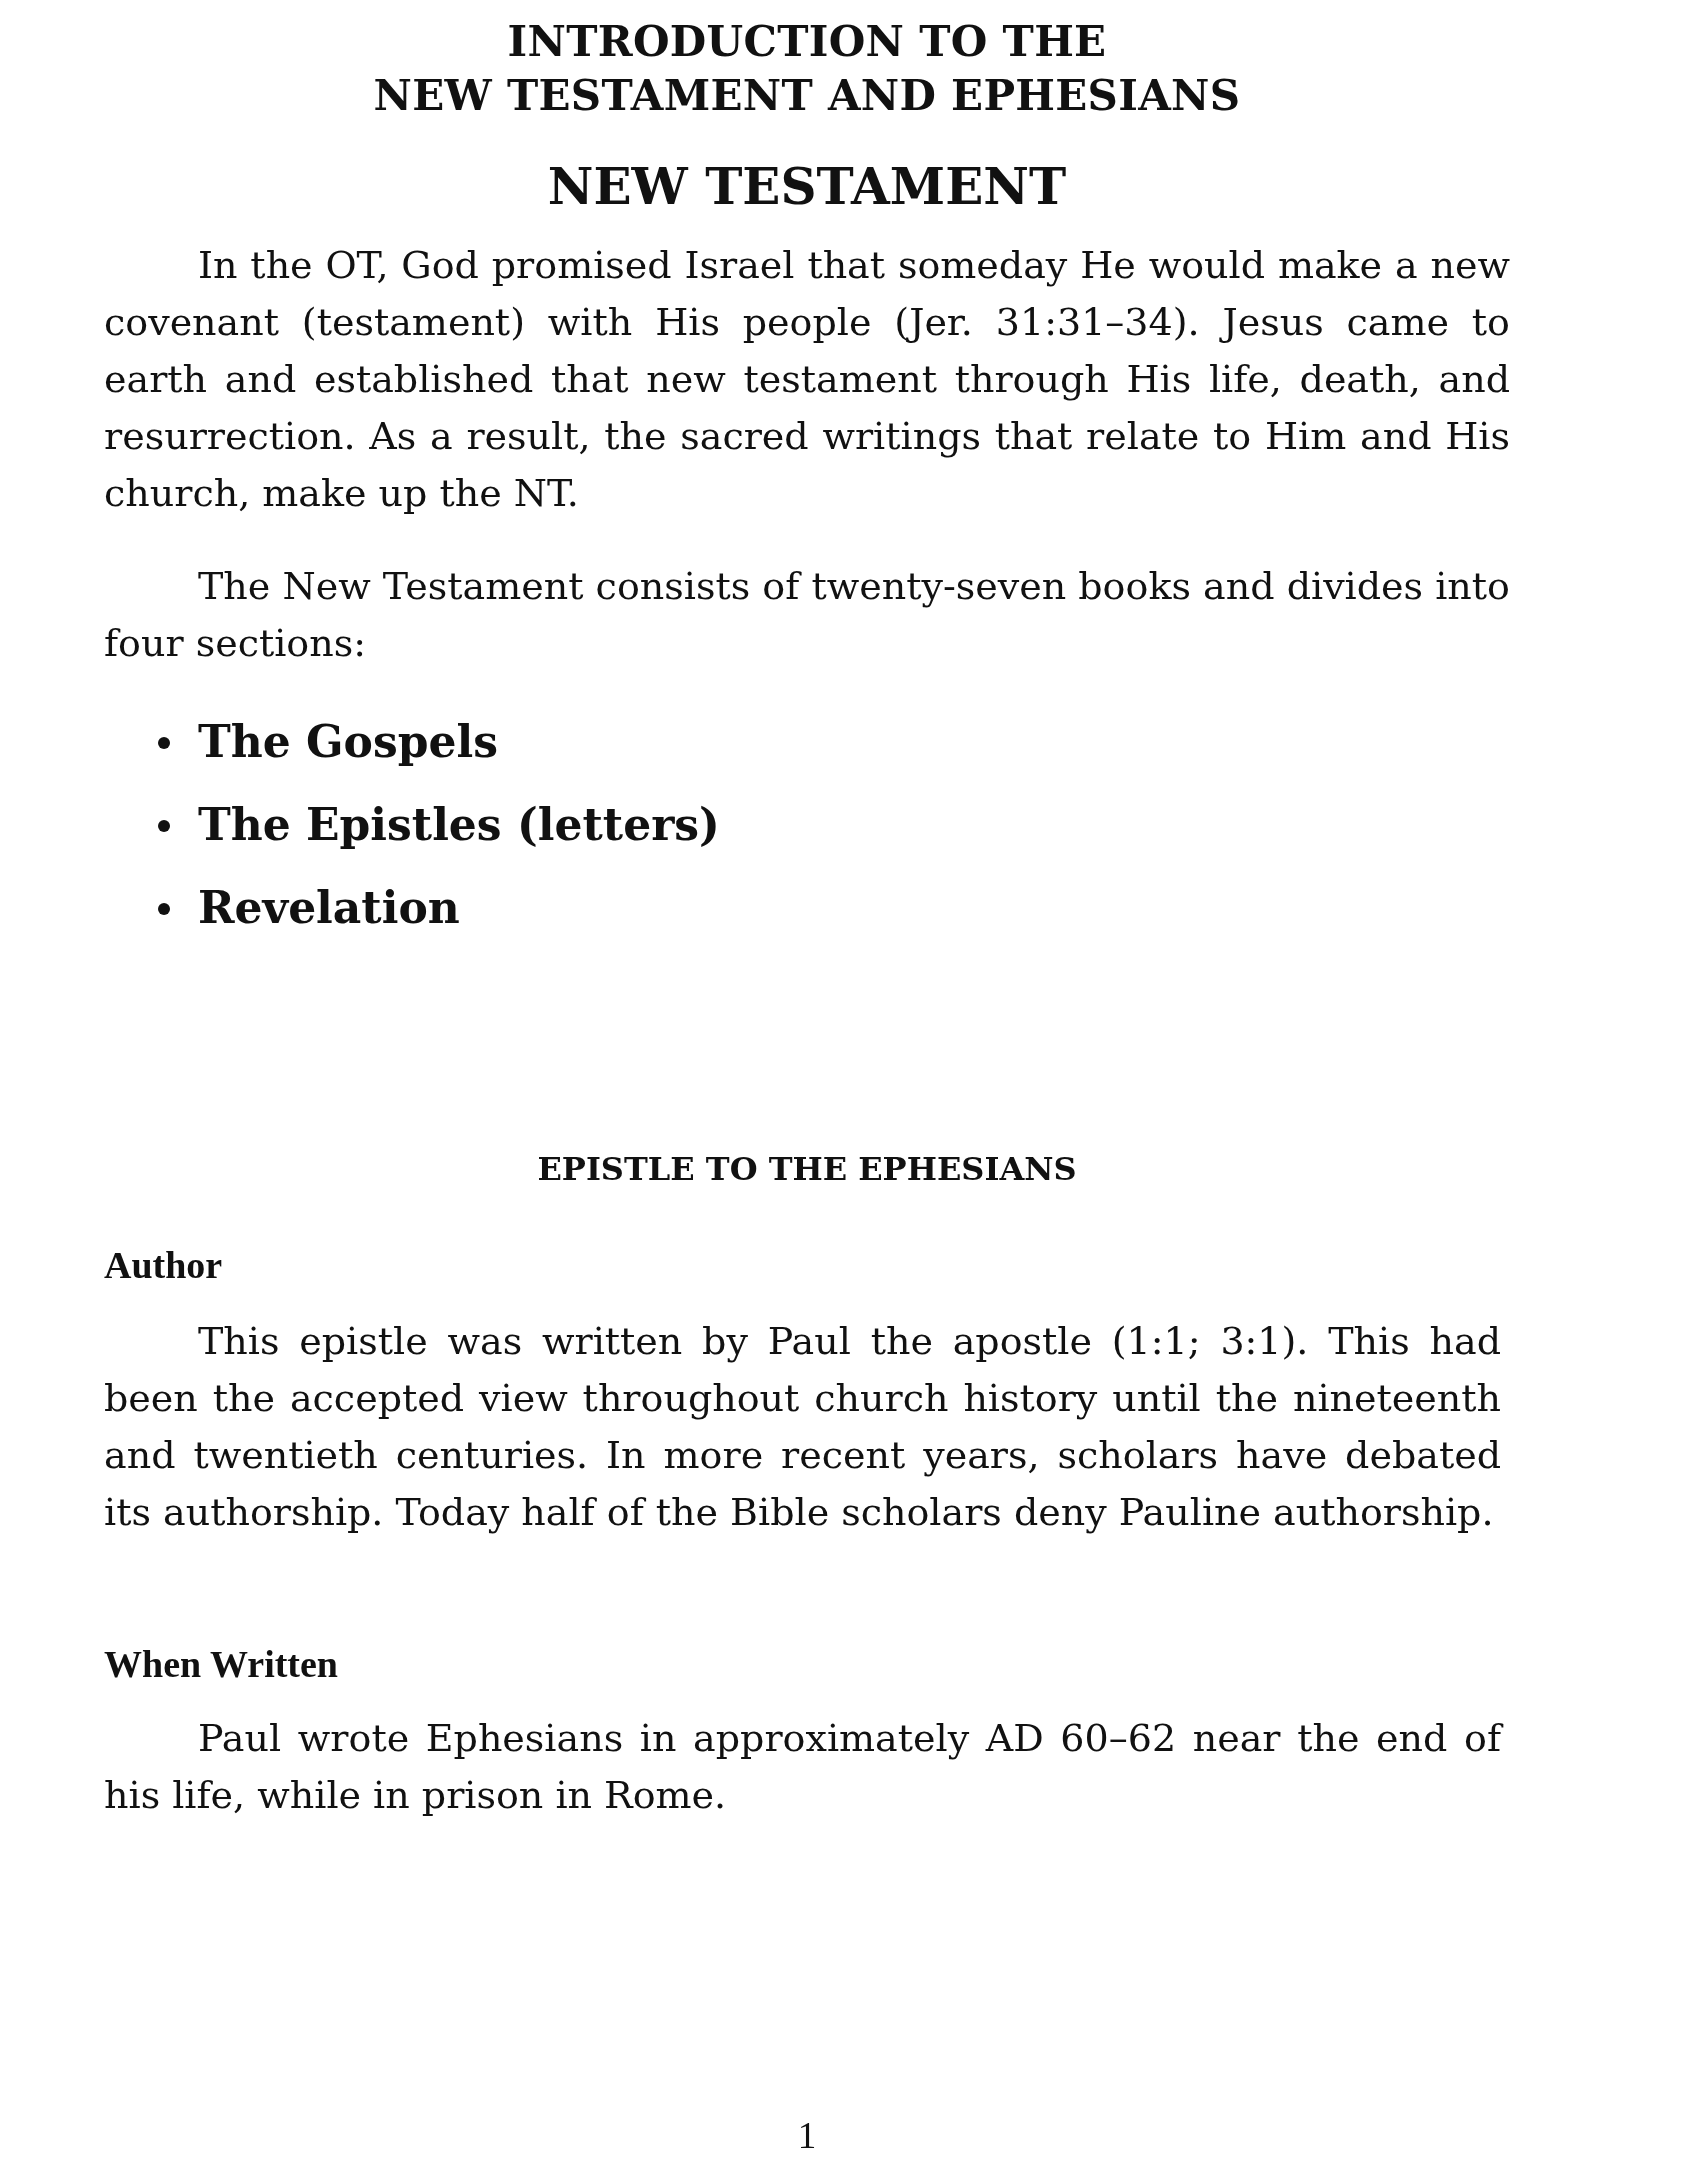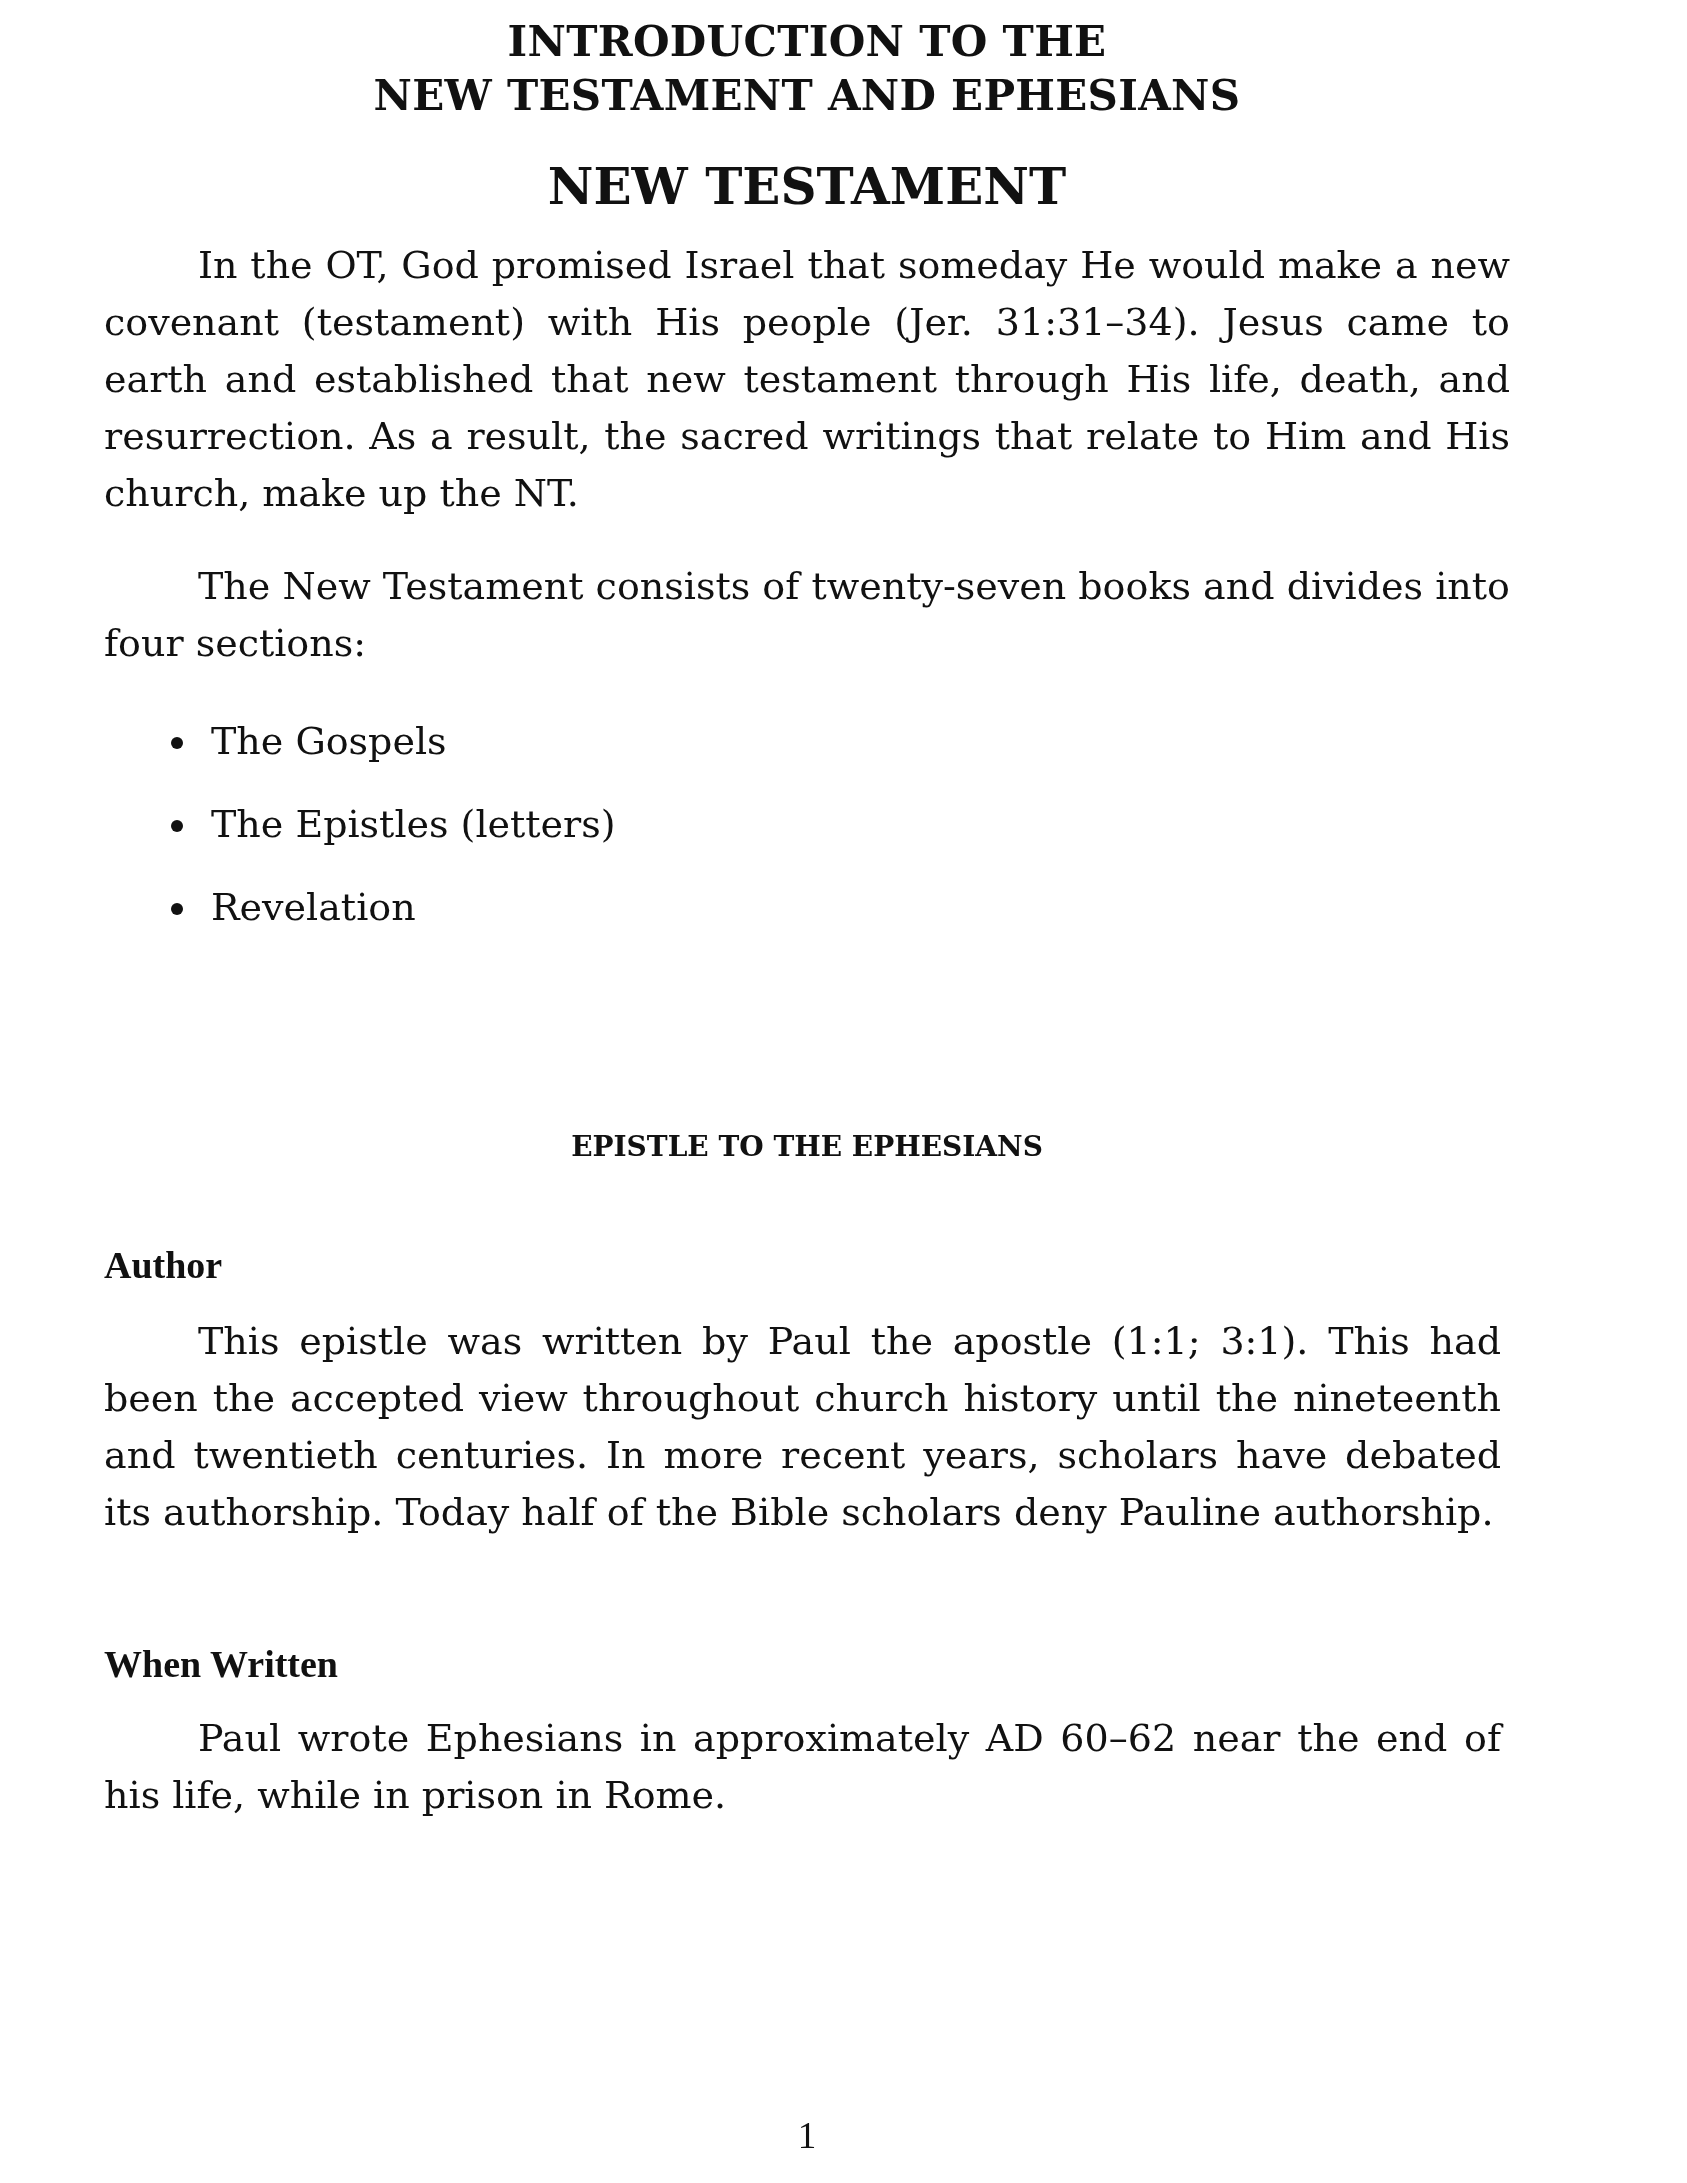--- a/index.html
+++ b/index.html
@@ -3,34 +3,34 @@
 <meta charset="utf-8">
 <style>
   html, body { margin: 0; padding: 0; background: #ffffff; }
   body { width: 1687px; height: 2183px; position: relative; overflow: hidden; color: #111111;
          font-family: "DejaVu Serif", "Liberation Serif", serif; }
   .page { position: absolute; left: 0; top: 0; width: 1687px; height: 2183px; }
   .center-head { position: absolute; left: 0; width: 1614px; text-align: center; font-weight: bold;
                  font-family: "DejaVu Serif", serif; }
   .title { font-size: 42px; line-height: 54px; top: 14.6px; letter-spacing: 0.3px; }
   .h-nt { top: 160px; font-size: 50px; line-height: 53px; }
-  .h-eph { top: 1120px; font-size: 28px; line-height: 53px; }
+  .h-eph { top: 1143px; font-size: 32px; line-height: 53px; }
   .para { position: absolute; left: 104px; font-size: 38px; line-height: 57px; text-align: justify;
           text-align-last: left; font-family: "DejaVu Serif", serif; }
   .para .indent { display: inline-block; width: 94px; }
   .p1 { top: 237px; width: 1406px; }
   .p2 { top: 558px; width: 1406px; }
   .p3 { top: 1313px; width: 1397px; }
   .p4 { top: 1710px; width: 1397px; }
   .sub-head { position: absolute; left: 104px; font-weight: bold; font-size: 38px; line-height: 53px;
               font-family: Liberation Serif, serif; }
   .h-author { top: 1239px; }
   .h-when { top: 1638px; }
-  ul.sections { position: absolute; left: 105px; top: 713px; margin: 0; padding: 0; list-style: none;
-                font-size: 38px; font-family: "DejaVu Serif", serif; }
+  ul.sections { position: absolute; left: 92px; top: 713px; margin: 0; padding: 0; list-style: none;
+                font-size: 44px; font-family: "DejaVu Serif", serif; font-weight: bold; }
   ul.sections li { height: 83px; line-height: 57px; display: flex; align-items: flex-start; }
   .bullet { display: inline-block; width: 12px; height: 12px; border-radius: 50%; background: #111;
             margin-left: 66px; margin-right: 28px; margin-top: 24px; }
   .page-num { position: absolute; left: 0; width: 1614px; top: 2113px; text-align: center;
               font-size: 37px; line-height: 46px; font-family: "Liberation Serif", serif; }
 </style>
 </head>
 <body>
 
 <div class="page">

